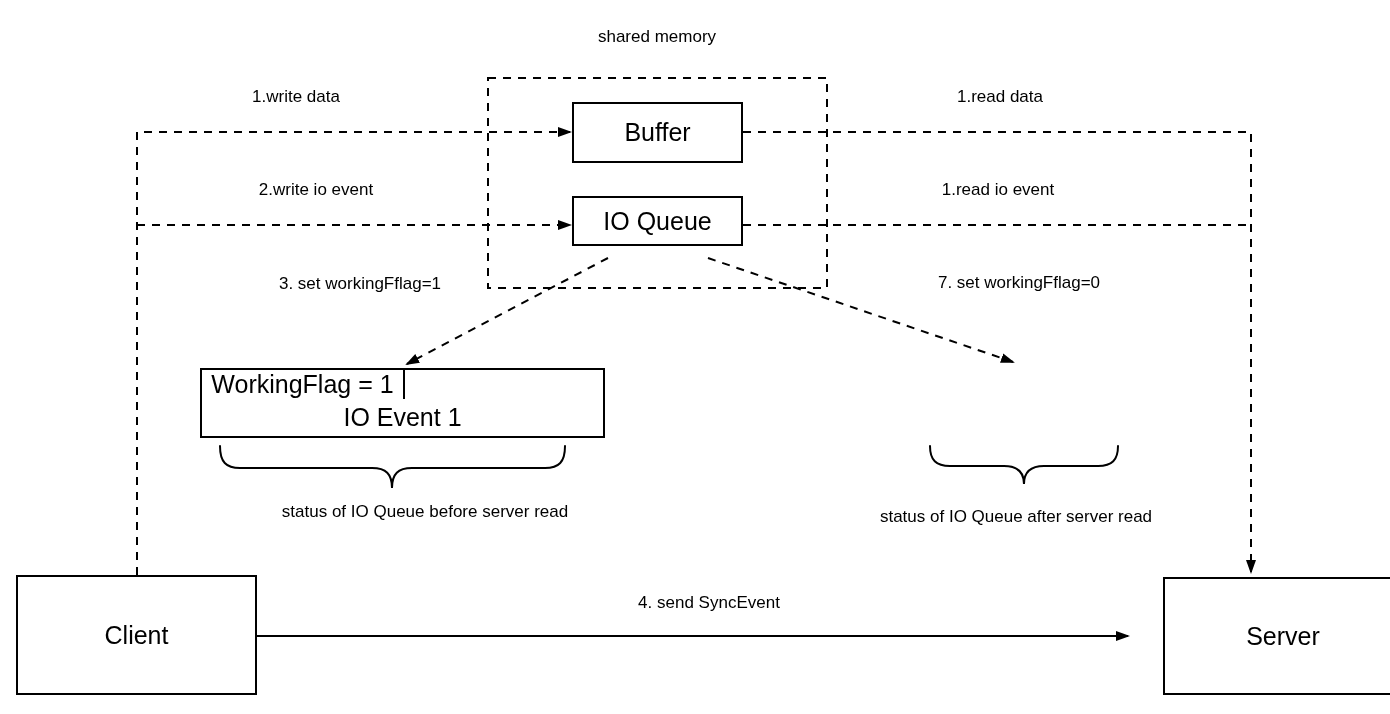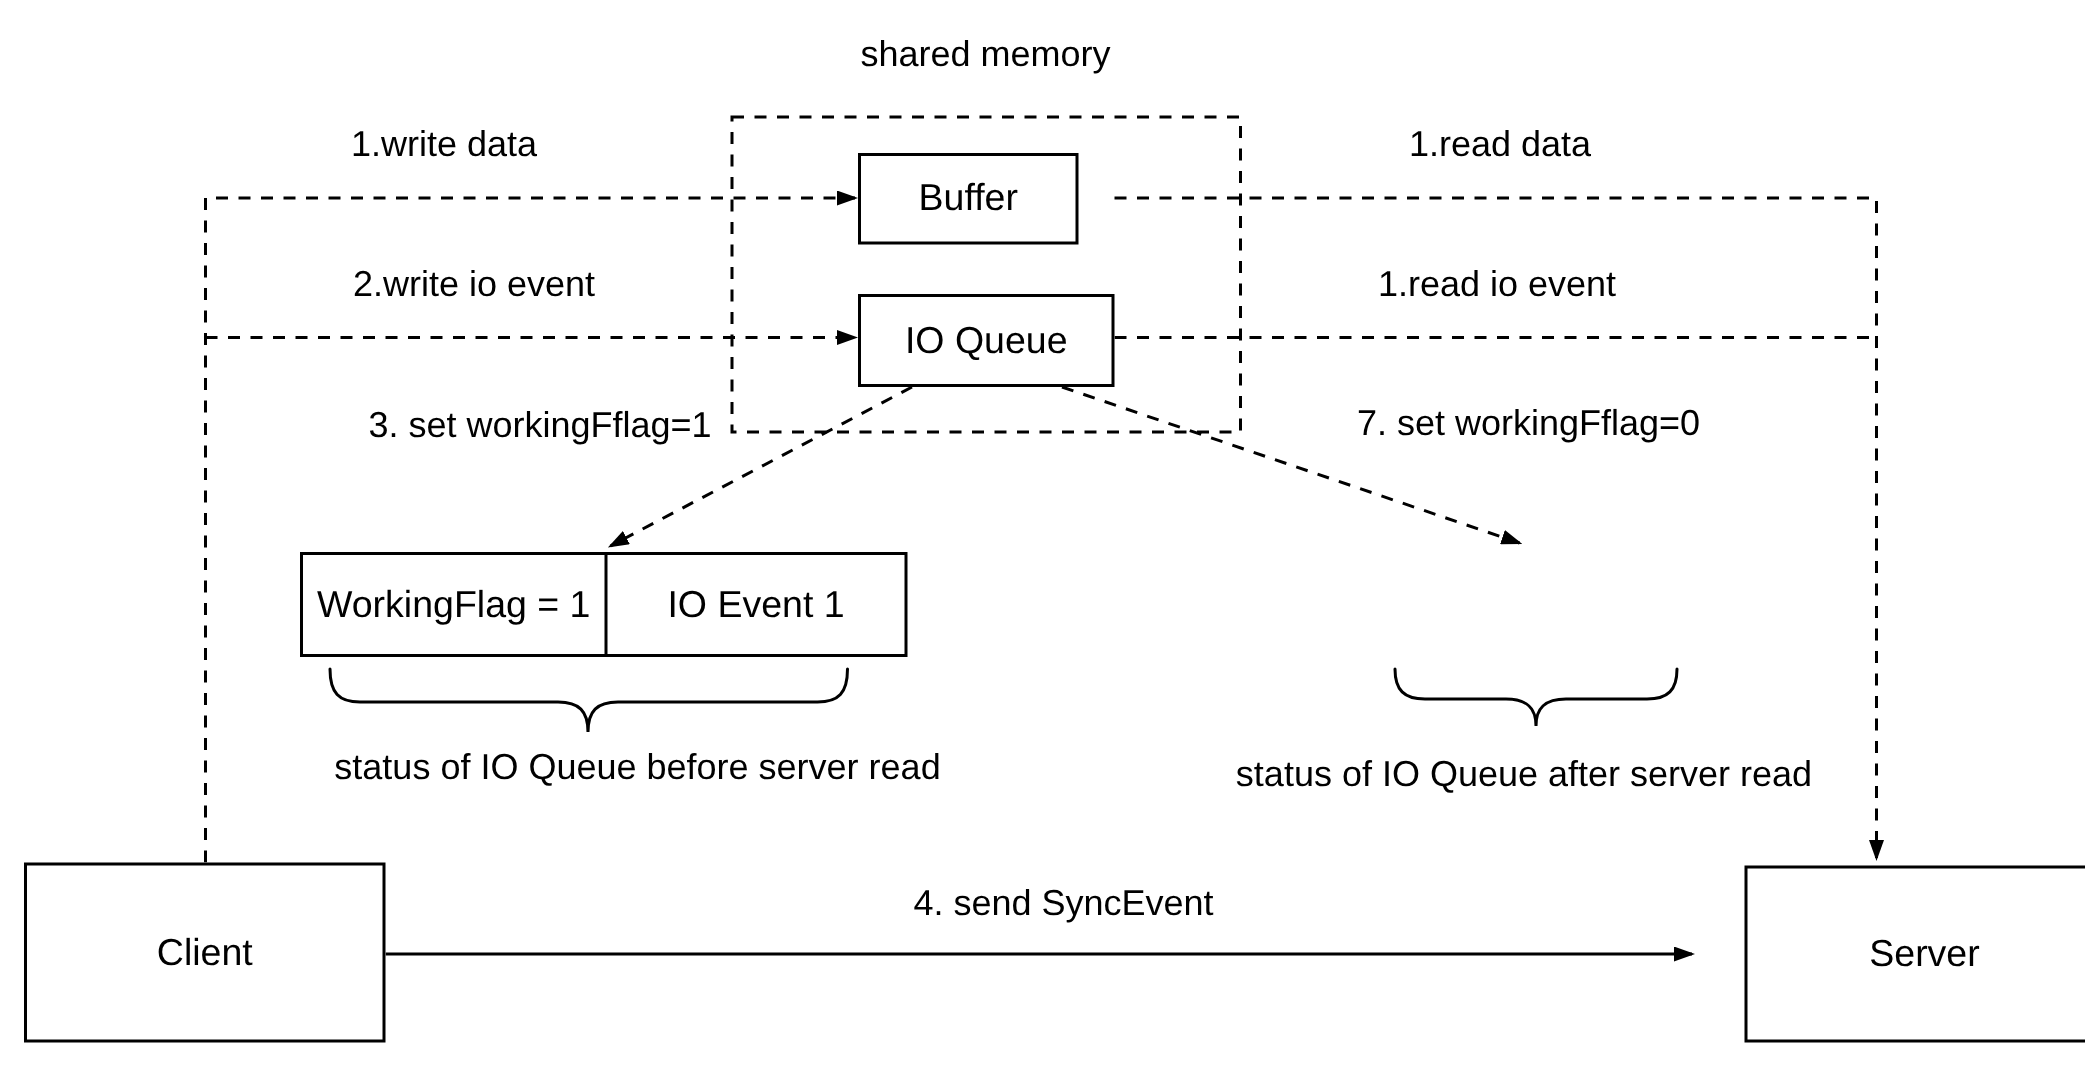--- a/index.html
+++ b/index.html
@@ -23,21 +23,21 @@
   }
   .split{display:flex;align-items:stretch;padding:0;}
   .split .cell{
     flex:none;display:flex;align-items:center;justify-content:center;
     white-space:nowrap;
   }
   .split .cell.first{border-right:2px solid #000;}
   .lbl{
     position:absolute;
     transform:translate(-50%,-50%);
-    font-size:24px;
+    font-size:17px;
     white-space:nowrap;
   }
 </style>
 </head>
 <body>
 
 <div class="canvas">
 
   <svg class="wires" width="1390" height="714" viewBox="0 0 1390 714">
     <defs>
@@ -62,29 +62,29 @@
 
     <path d="M257,636 L1128,636" fill="none" stroke="#000" stroke-width="2" marker-end="url(#arrowhead)"></path>
 
     <path d="M220,446 C220,462 226,468 240,468 L372,468 C386,468 392,474 392,488
              C392,474 398,468 412,468 L545,468 C559,468 565,462 565,446" fill="none" stroke="#000" stroke-width="2" stroke-linecap="round"></path>
 
     <path d="M930,446 C930,460 936,466 950,466 L1004,466 C1018,466 1024,472 1024,484
              C1024,472 1030,466 1044,466 L1098,466 C1112,466 1118,460 1118,446" fill="none" stroke="#000" stroke-width="2" stroke-linecap="round"></path>
   </svg>
 
-  <div class="box" style="left:572px;top:102px;width:147px;height:61px;">
+  <div class="box" style="left:572px;top:102px;width:171px;height:61px;">
     <span>Buffer</span>
   </div>
 
-  <div class="box" style="left:572px;top:196px;width:171px;height:62px;">
+  <div class="box" style="left:572px;top:196px;width:171px;height:50px;">
     <span>IO Queue</span>
   </div>
 
-  <div class="box split" style="left:200px;top:368px;width:405px;height:70px;">
+  <div class="box split" style="left:200px;top:368px;width:405px;height:70px;flex-direction:column;">
     <div class="cell first" style="width:201px;">
       <span>WorkingFlag = 1</span>
     </div>
     <div class="cell" style="flex:1;">
       <span>IO Event 1</span>
     </div>
   </div>
 
 
   <div class="box" style="left:16px;top:575px;width:241px;height:120px;">

